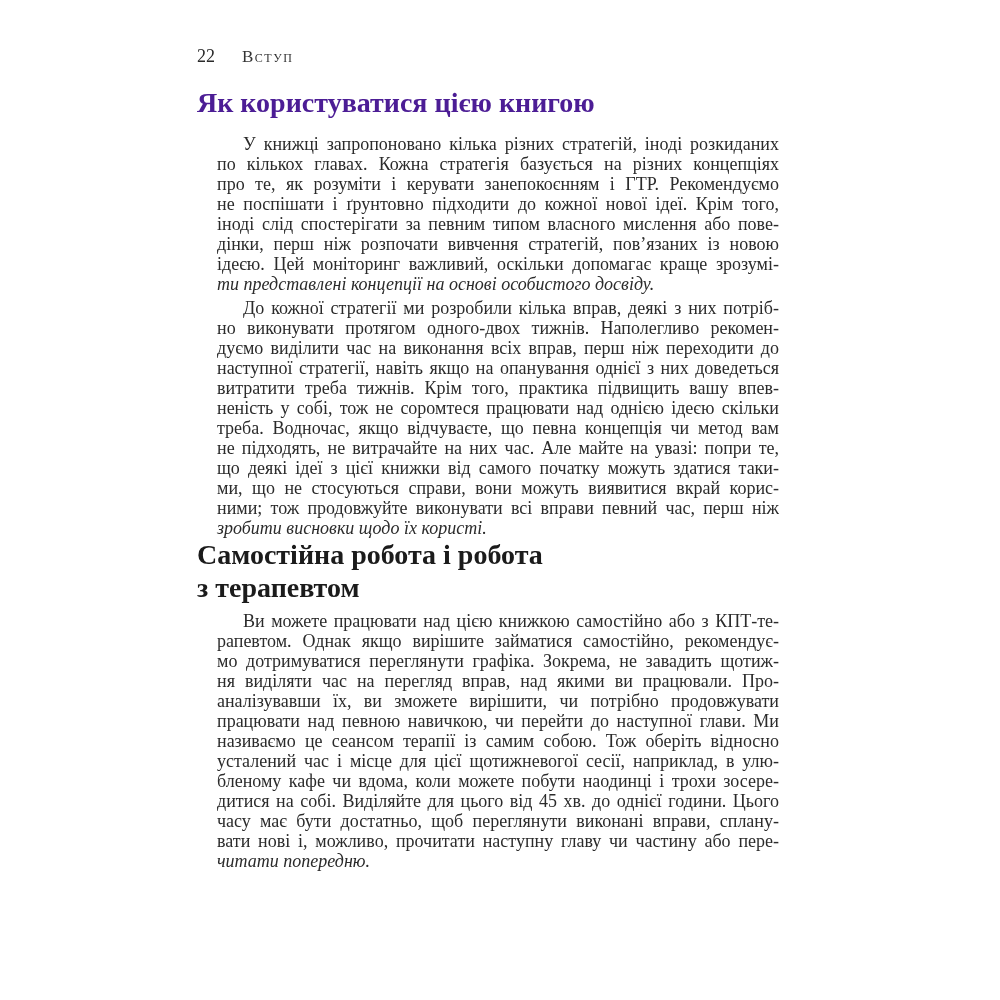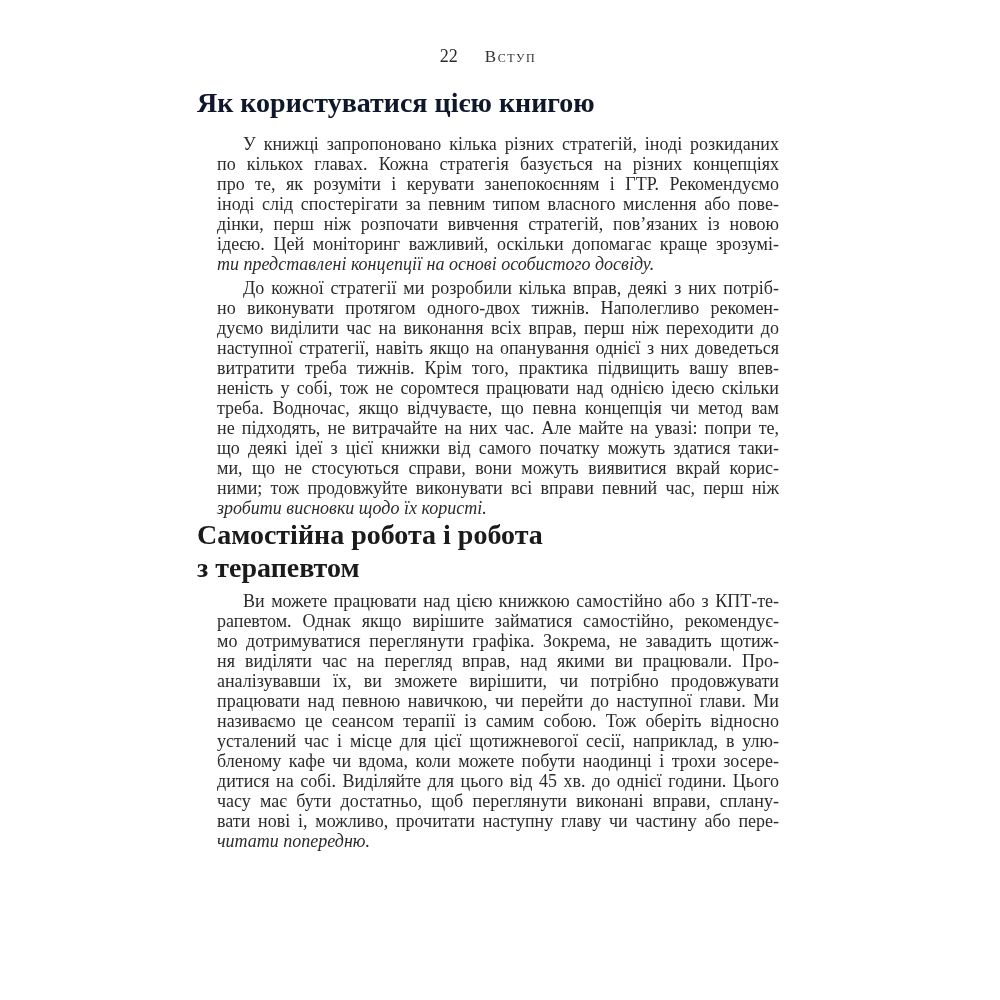--- a/index.html
+++ b/index.html
@@ -16,39 +16,38 @@
     position: absolute;
     left: 197px;
     top: 46px;
     width: 582px;
   }
   .running-head {
     display: flex;
     align-items: baseline;
     color: #2e2e2e;
     height: 20px;
-    justify-content: center;
   }
   .page-num {
     font-size: 18px;
     color: #2a2a2a;
   }
   .running-title {
     margin-left: 27px;
     font-variant: small-caps;
     letter-spacing: 1.5px;
     font-size: 17px;
     color: #333333;
   }
   .h1 {
     margin-top: 21px;
     font-size: 28px;
     line-height: 31px;
     font-weight: 700;
-    color: #0f172a;
+    color: #4c1d95;
   }
   .h2 {
     font-size: 28px;
     line-height: 33px;
     font-weight: 700;
     color: #1b1b1b;
   }
   .h2 .hline { display: block; }
   .body-block {
     margin-top: 16px;
@@ -78,20 +77,21 @@
       <span class="running-title">Вступ</span>
     </div>
 
     <div class="h1">Як користуватися цією книгою</div>
 
     <div class="body-block" id="section-0-body">
         <div class="para">
           <div class="line firstline">У книжці запропоновано кілька різних стратегій, іноді розкиданих</div>
           <div class="line">по кількох главах. Кожна стратегія базується на різних концепціях</div>
           <div class="line">про те, як розуміти і керувати занепокоєнням і ГТР. Рекомендуємо</div>
+          <div class="line">не поспішати і ґрунтовно підходити до кожної нової ідеї. Крім того,</div>
           <div class="line">іноді слід спостерігати за певним типом власного мислення або пове-</div>
           <div class="line">дінки, перш ніж розпочати вивчення стратегій, пов’язаних із новою</div>
           <div class="line">ідеєю. Цей моніторинг важливий, оскільки допомагає краще зрозумі-</div>
           <div class="line lastline">ти представлені концепції на основі особистого досвіду.</div>
         </div>
         <div class="para">
           <div class="line firstline">До кожної стратегії ми розробили кілька вправ, деякі з них потріб-</div>
           <div class="line">но виконувати протягом одного-двох тижнів. Наполегливо рекомен-</div>
           <div class="line">дуємо виділити час на виконання всіх вправ, перш ніж переходити до</div>
           <div class="line">наступної стратегії, навіть якщо на опанування однієї з них доведеться</div>

